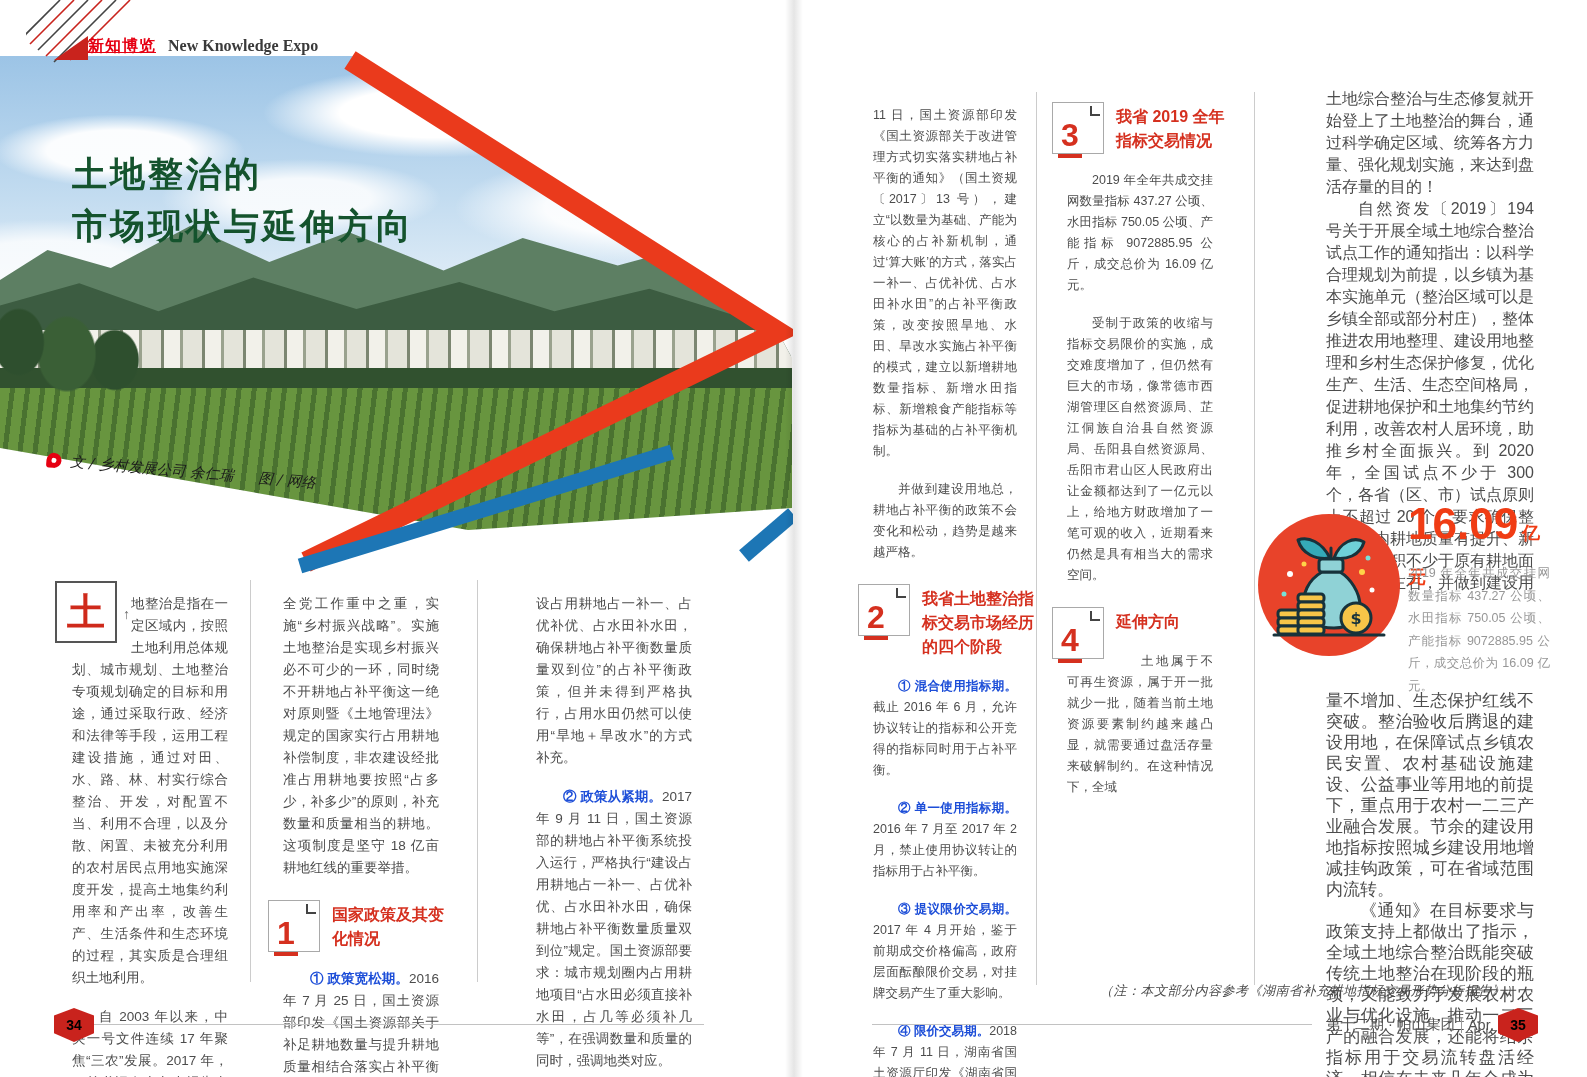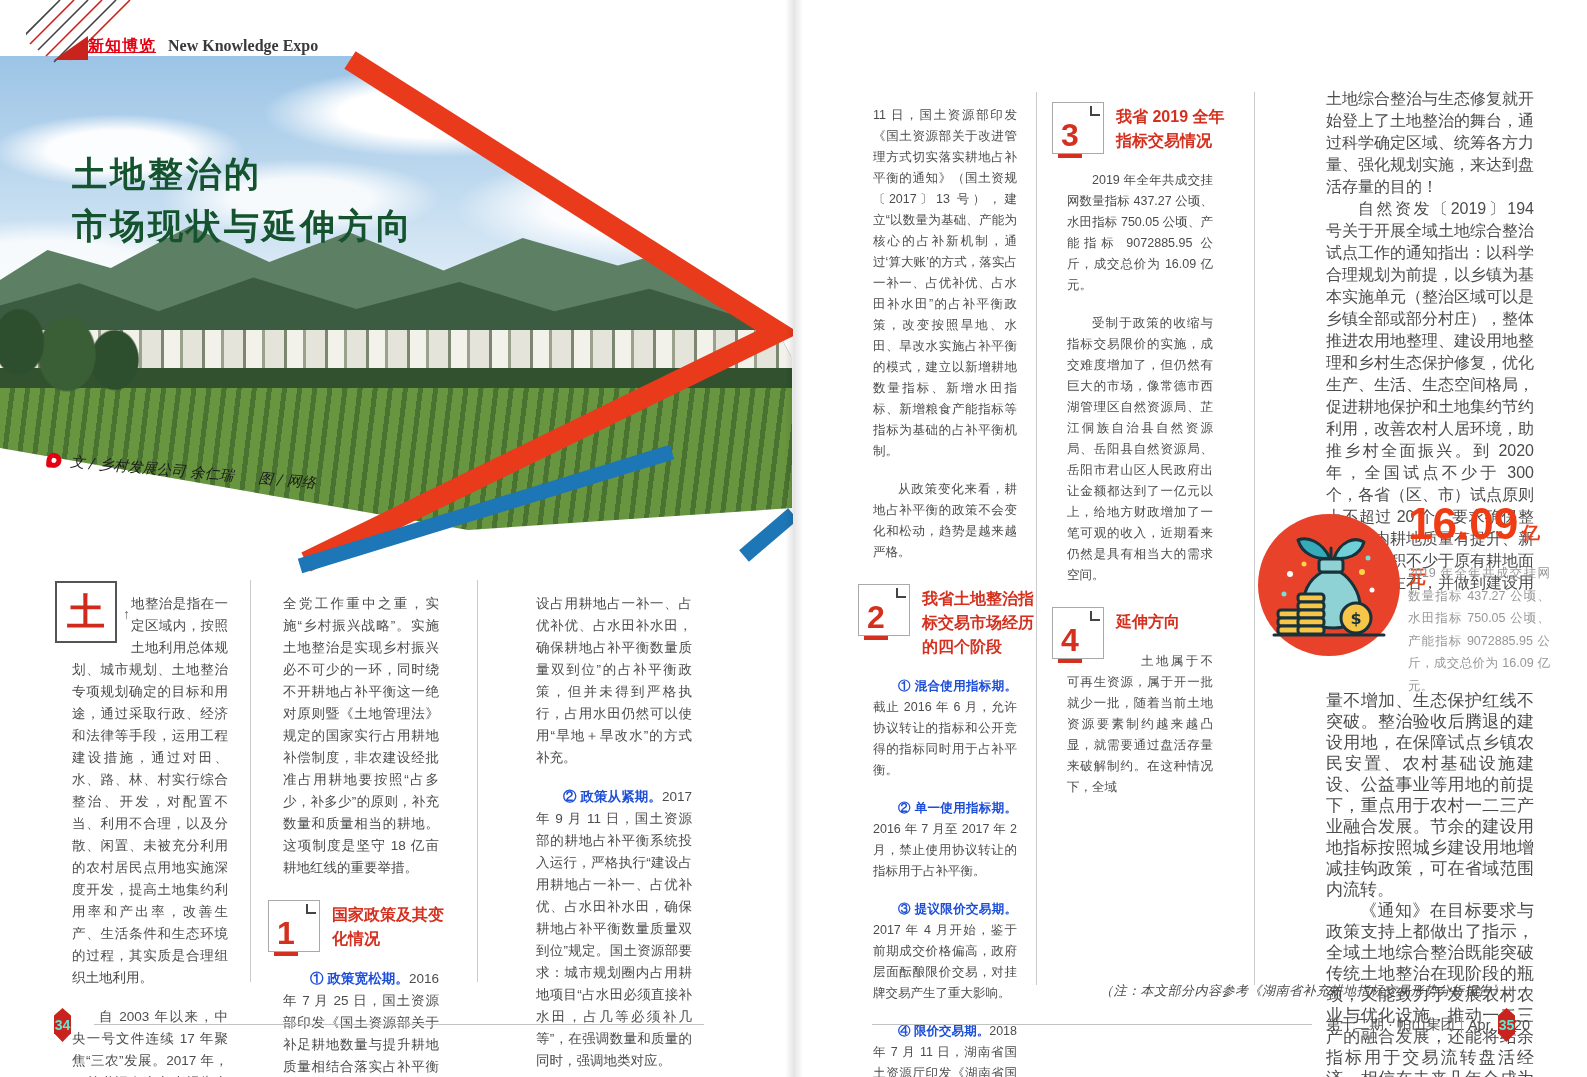--- a/index.html
+++ b/index.html
@@ -78,21 +78,21 @@
   .infographic{position:absolute;left:1256px;top:500px;width:292px;height:192px;z-index:2;}
   .info-circle{position:absolute;left:2px;top:14px;width:142px;height:142px;border-radius:50%;background:#e8432a;}
   .info-num{position:absolute;left:152px;top:2px;color:#f03c14;font-weight:bold;
             font-size:44px;font-family:Liberation Sans, sans-serif;line-height:1;}
   .info-unit{font-size:18px;margin-left:4px;}
   .info-caption{position:absolute;left:152px;top:62px;width:142px;font-size:12.5px;line-height:22.5px;
             color:#979797;text-align:justify;}
   
   .note{position:absolute;left:1100px;top:982px;width:436px;text-align:left;
         font-family:"DejaVu Serif",serif;font-style:italic;font-size:13px;color:#4a4a4a;letter-spacing:.5px;}
-  .badge{position:absolute;width:17px;height:34px;background:#c9231d;color:#5eead4;font-size:14px;font-weight:bold;
+  .badge{position:absolute;width:40px;height:34px;background:#c9231d;color:#000000;font-size:14px;font-weight:bold;
          display:flex;align-items:center;justify-content:center;
          clip-path:polygon(50% 0,100% 22%,100% 74%,50% 100%,0 74%,0 22%);}
   .badge34{left:54px;top:1008px;} .badge35{left:1498px;top:1008px;}
   .fline{position:absolute;height:1px;background:#c2c2c2;}
   .fline-left{left:94px;top:1024px;width:610px;}
   .fline-right{left:872px;top:1024px;width:440px;}
   .fr-text{position:absolute;left:1326px;top:1015px;font-size:14.5px;color:#4f4f4f;
            display:flex;align-items:center;gap:6px;}
   .fr-sep{width:1px;height:16px;background:#9a9a9a;}
 </style>
@@ -175,21 +175,21 @@
     <p>
       <span class="lead">③政策转变期。</span><span>2017 年 12 月</span>
     </p>
   </div>
 
   <div class="vrule lrule1"></div>
   <div class="vrule lrule2"></div>
 
   <div class="col rc rc1">
     <p class="noindent">11 日，国土资源部印发《国土资源部关于改进管理方式切实落实耕地占补平衡的通知》（国土资规〔2017〕13 号），建立“以数量为基础、产能为核心的占补新机制，通过‘算大账’的方式，落实占一补一、占优补优、占水田补水田”的占补平衡政策，改变按照旱地、水田、旱改水实施占补平衡的模式，建立以新增耕地数量指标、新增水田指标、新增粮食产能指标等指标为基础的占补平衡机制。</p>
-    <p>从政策变化来看，耕地占补平衡的政策不会变化和松动，趋势是越来越严格。</p>
+    <p>并做到建设用地总，耕地占补平衡的政策不会变化和松动，趋势是越来越严格。</p>
     <div class="sec">
       <div class="sec-box">
         <span class="sec-num">2</span>
       </div>
       <div class="sec-title">我省土地整治指标交易市场经历的四个阶段</div>
     </div>
     <p>
       <span class="lead">① 混合使用指标期。</span><span>截止 2016 年 6 月，允许协议转让的指标和公开竞得的指标同时用于占补平衡。</span>
     </p>
     <p>

